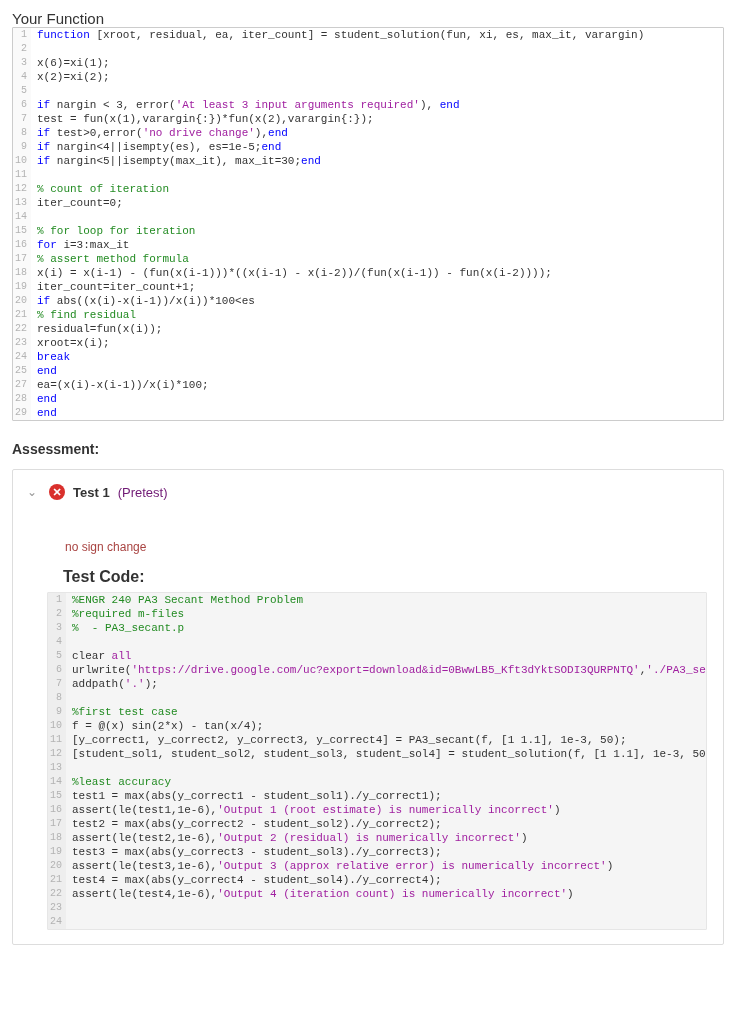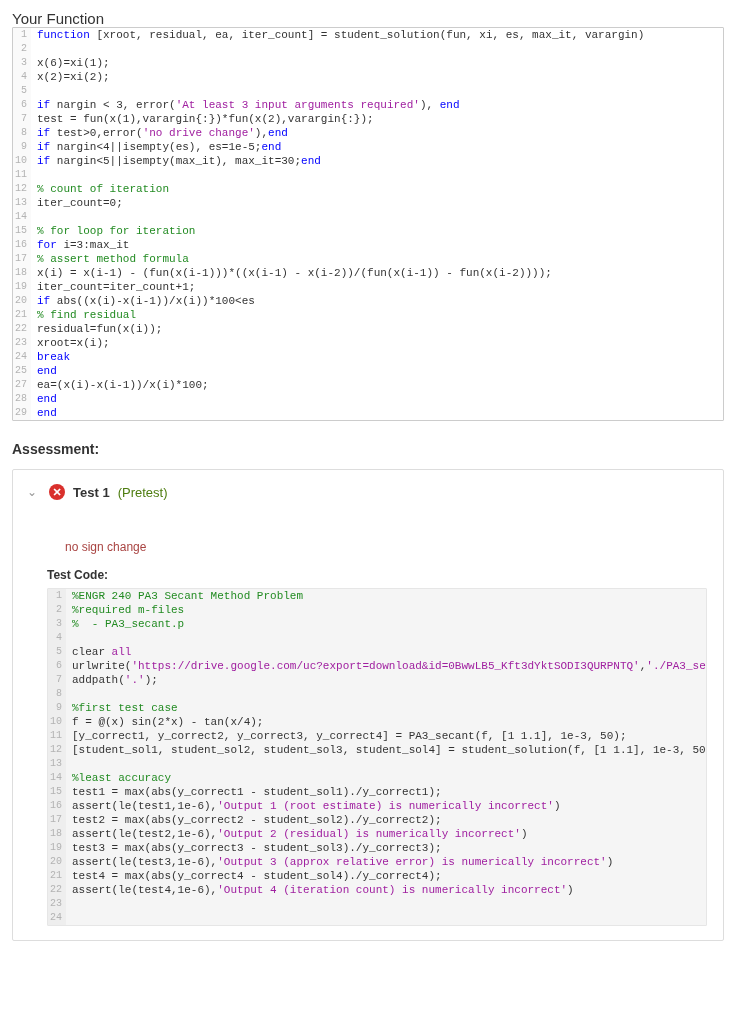--- a/index.html
+++ b/index.html
@@ -82,32 +82,32 @@
       border-radius: 50%;
       background: #d9302c;
       color: #fff;
       display: flex;
       align-items: center;
       justify-content: center;
       font-weight: bold;
       font-size: 11px;
     }
     .test-title { font-weight: bold; }
-    .test-kind { color: #4d7c0f; font-weight: normal; }
+    .test-kind { color: #701a75; font-weight: normal; }
     .fail-msg {
       color: #a94442;
       font-size: 12px;
       margin-left: 38px;
       margin-bottom: 14px;
       margin-top: 40px;
     }
     .test-code-label {
       font-weight: bold;
-      font-size: 12px;
-      margin-left: 20px;
+      font-size: 16px;
+      margin-left: 36px;
       margin-bottom: 6px;
     }
     .test-code-wrapper {
       margin-left: 20px;
     }
   </style>
 </head>
 <body>
 
 <h2 class="section-title">Your Function</h2>

